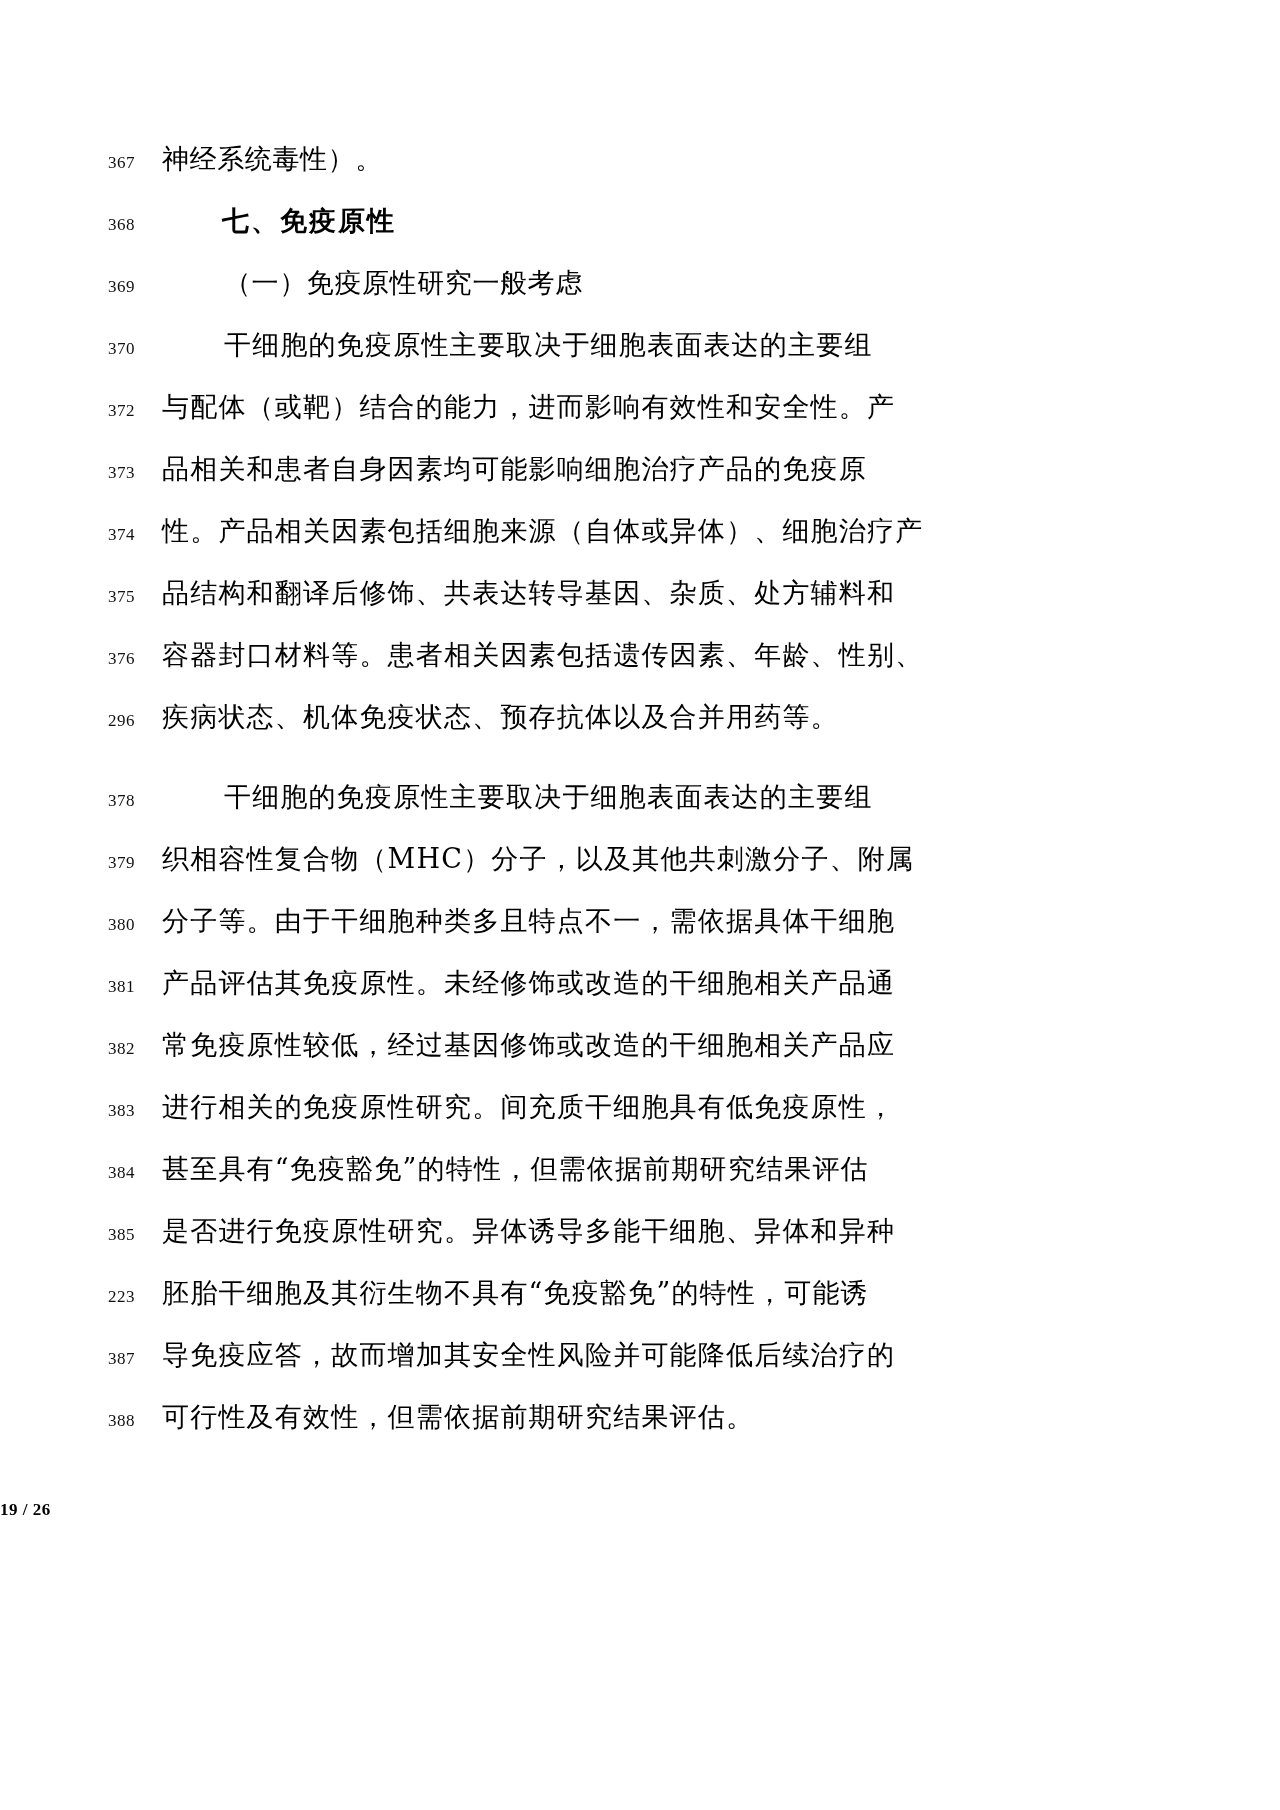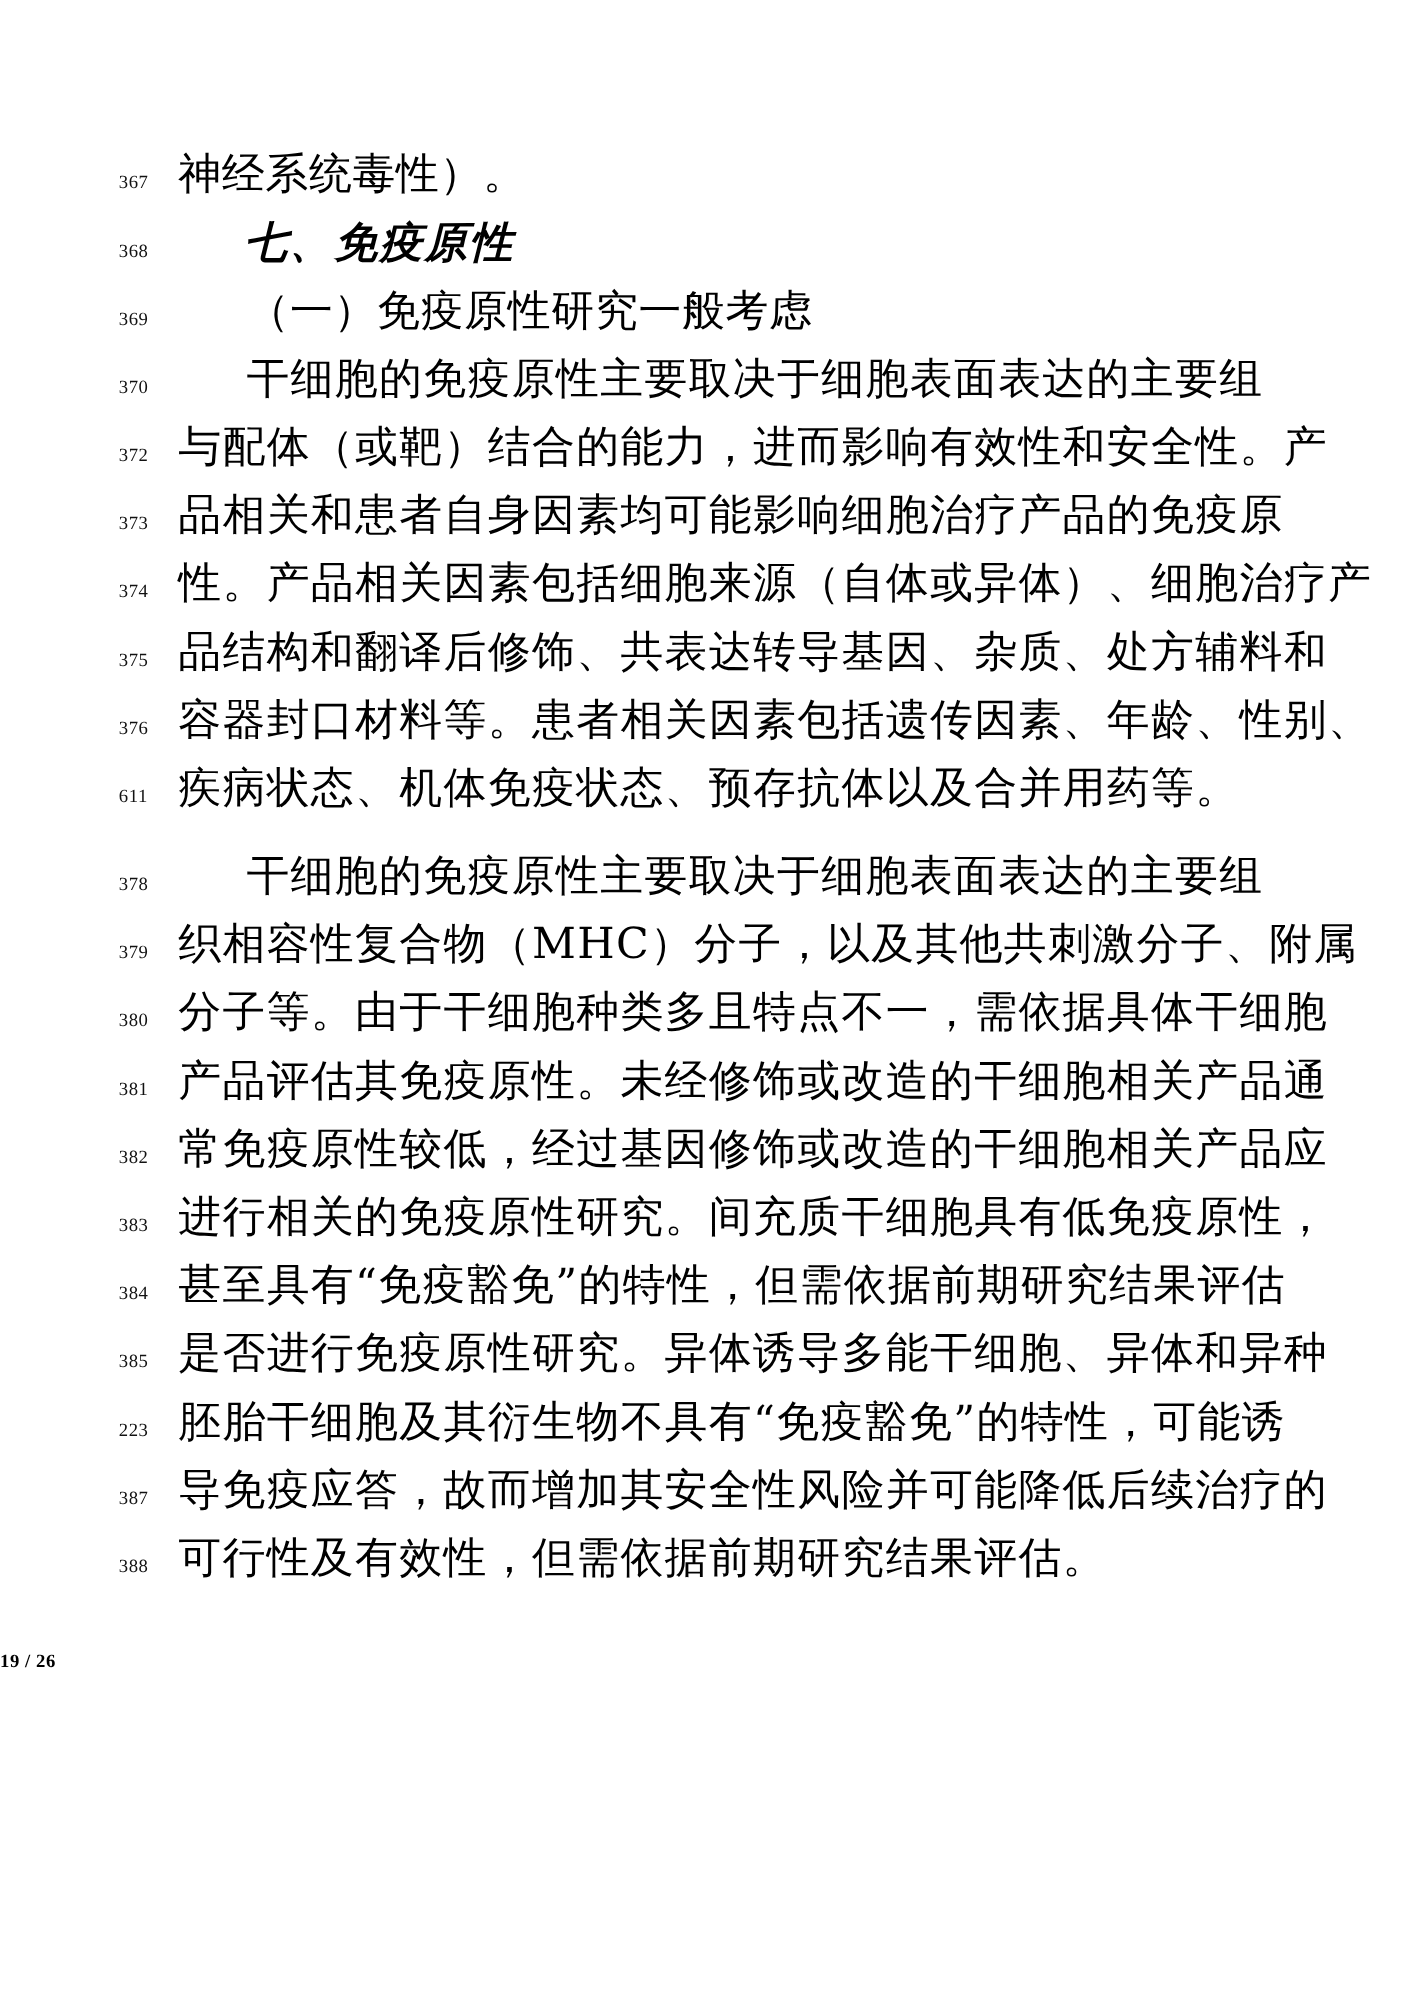--- a/index.html
+++ b/index.html
@@ -39,30 +39,29 @@
     flex: 0 0 54px;
     text-align: left;
     font-family: "Liberation Serif", "DejaVu Serif", serif;
     font-size: 17px;
     color: #111111;
     padding-top: 14px;
     letter-spacing: 0.5px;
   }
   .text {
     flex: 1 1 auto;
-    font-size: 39px;
+    font-size: 27px;
     line-height: 62px;
     letter-spacing: 0.6px;
     white-space: pre;
     font-family: "DejaVu Serif", "Liberation Serif", serif;
   }
   .text.heading {
     font-weight: bold;
     letter-spacing: 2px;
-    font-style: italic;
   }
   .text.indent1 {
     padding-left: 60px;
   }
   .text.indent2 {
     padding-left: 62px;
   }
   .text.justify {
     letter-spacing: 1.2px;
   }
@@ -127,21 +126,21 @@
       <div class="lineno">375</div>
       <div class="text justify">品结构和翻译后修饰、共表达转导基因、杂质、处方辅料和</div>
     </div>
 
     <div class="line">
       <div class="lineno">376</div>
       <div class="text justify">容器封口材料等。患者相关因素包括遗传因素、年龄、性别、</div>
     </div>
 
     <div class="line">
-      <div class="lineno">611</div>
+      <div class="lineno">296</div>
       <div class="text justify">疾病状态、机体免疫状态、预存抗体以及合并用药等。</div>
     </div>
 
     <div class="gap"></div>
 
     <div class="line">
       <div class="lineno">378</div>
       <div class="text indent2 justify">干细胞的免疫原性主要取决于细胞表面表达的主要组</div>
     </div>
 

